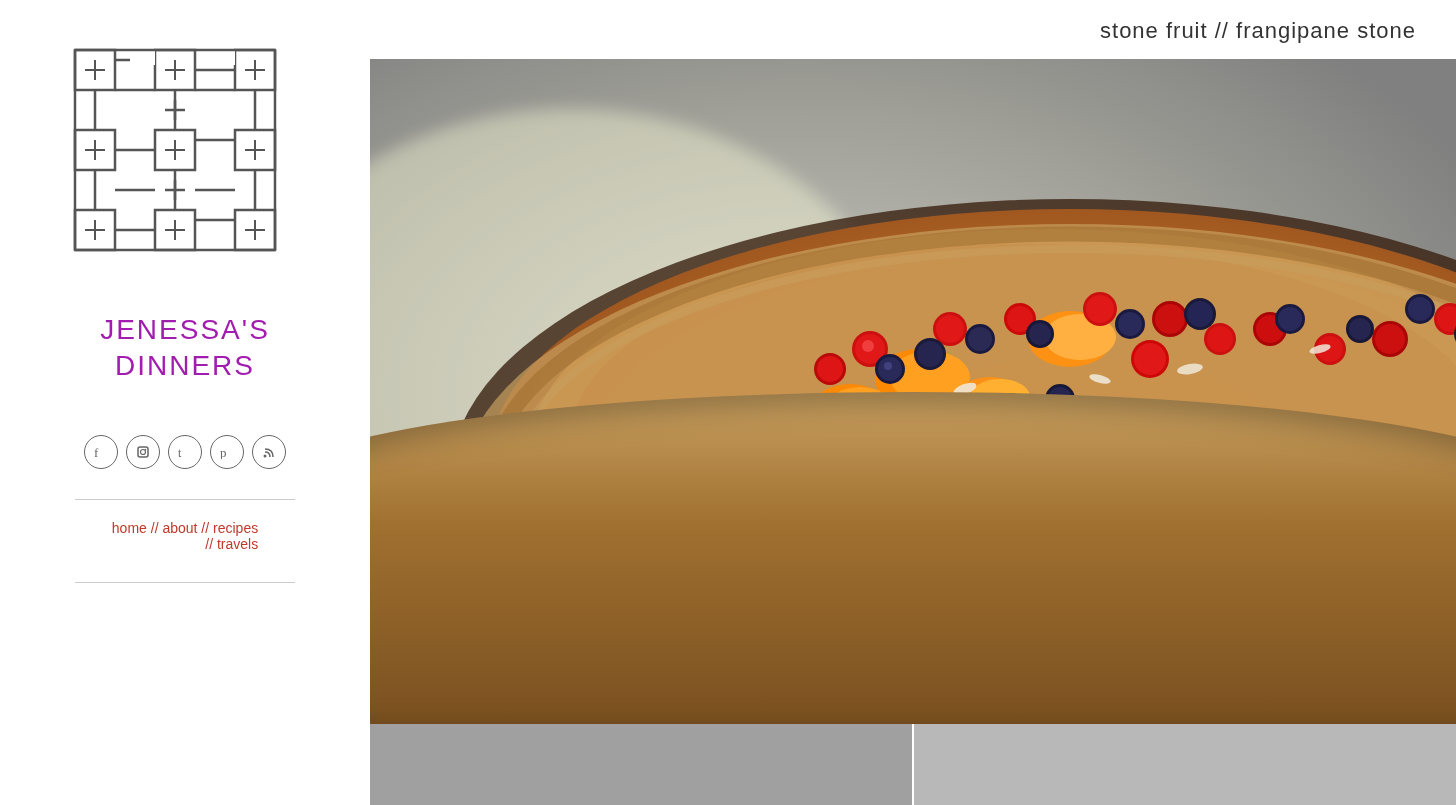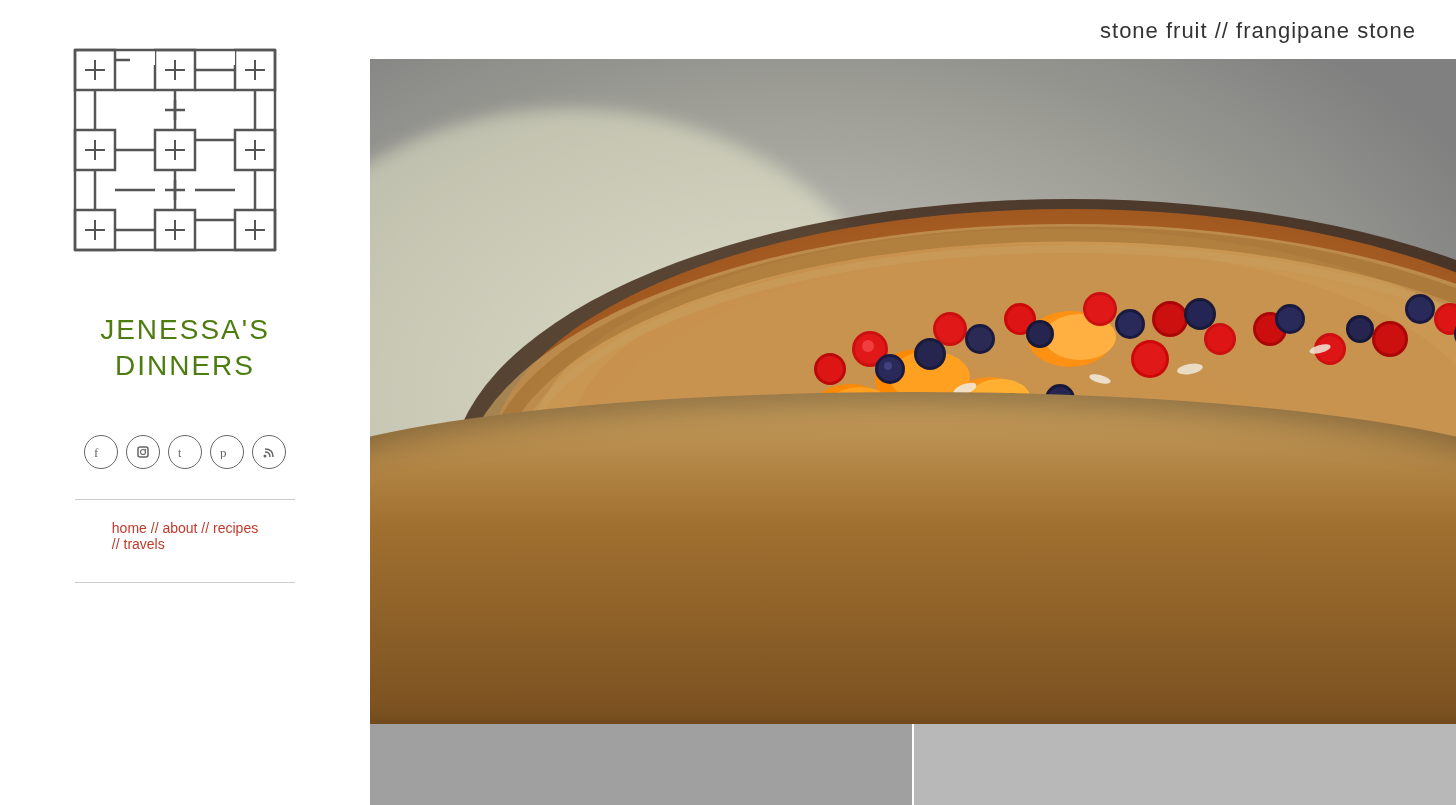--- a/index.html
+++ b/index.html
@@ -32,21 +32,21 @@
     .logo-svg {
       width: 240px;
       height: 270px;
     }
 
     .site-title {
       font-family: 'Arial', sans-serif;
       font-size: 28px;
       font-weight: 300;
       letter-spacing: 2px;
-      color: #4d7c0f;
+      color: #a21caf;
       text-align: center;
       line-height: 1.3;
       margin-top: 8px;
       margin-bottom: 30px;
     }
 
     .social-icons {
       display: flex;
       gap: 8px;
       margin-bottom: 20px;
@@ -67,21 +67,21 @@
     }
 
     .divider {
       width: 220px;
       height: 1px;
       background: #ccc;
       margin: 10px 0 20px 0;
     }
 
     .nav-links {
-      text-align: left;
+      text-align: right;
       font-family: 'Arial', sans-serif;
       font-size: 14px;
       margin-bottom: 20px;
     }
 
     .nav-links a {
       color: #c0392b;
       text-decoration: none;
       font-weight: 400;
     }

